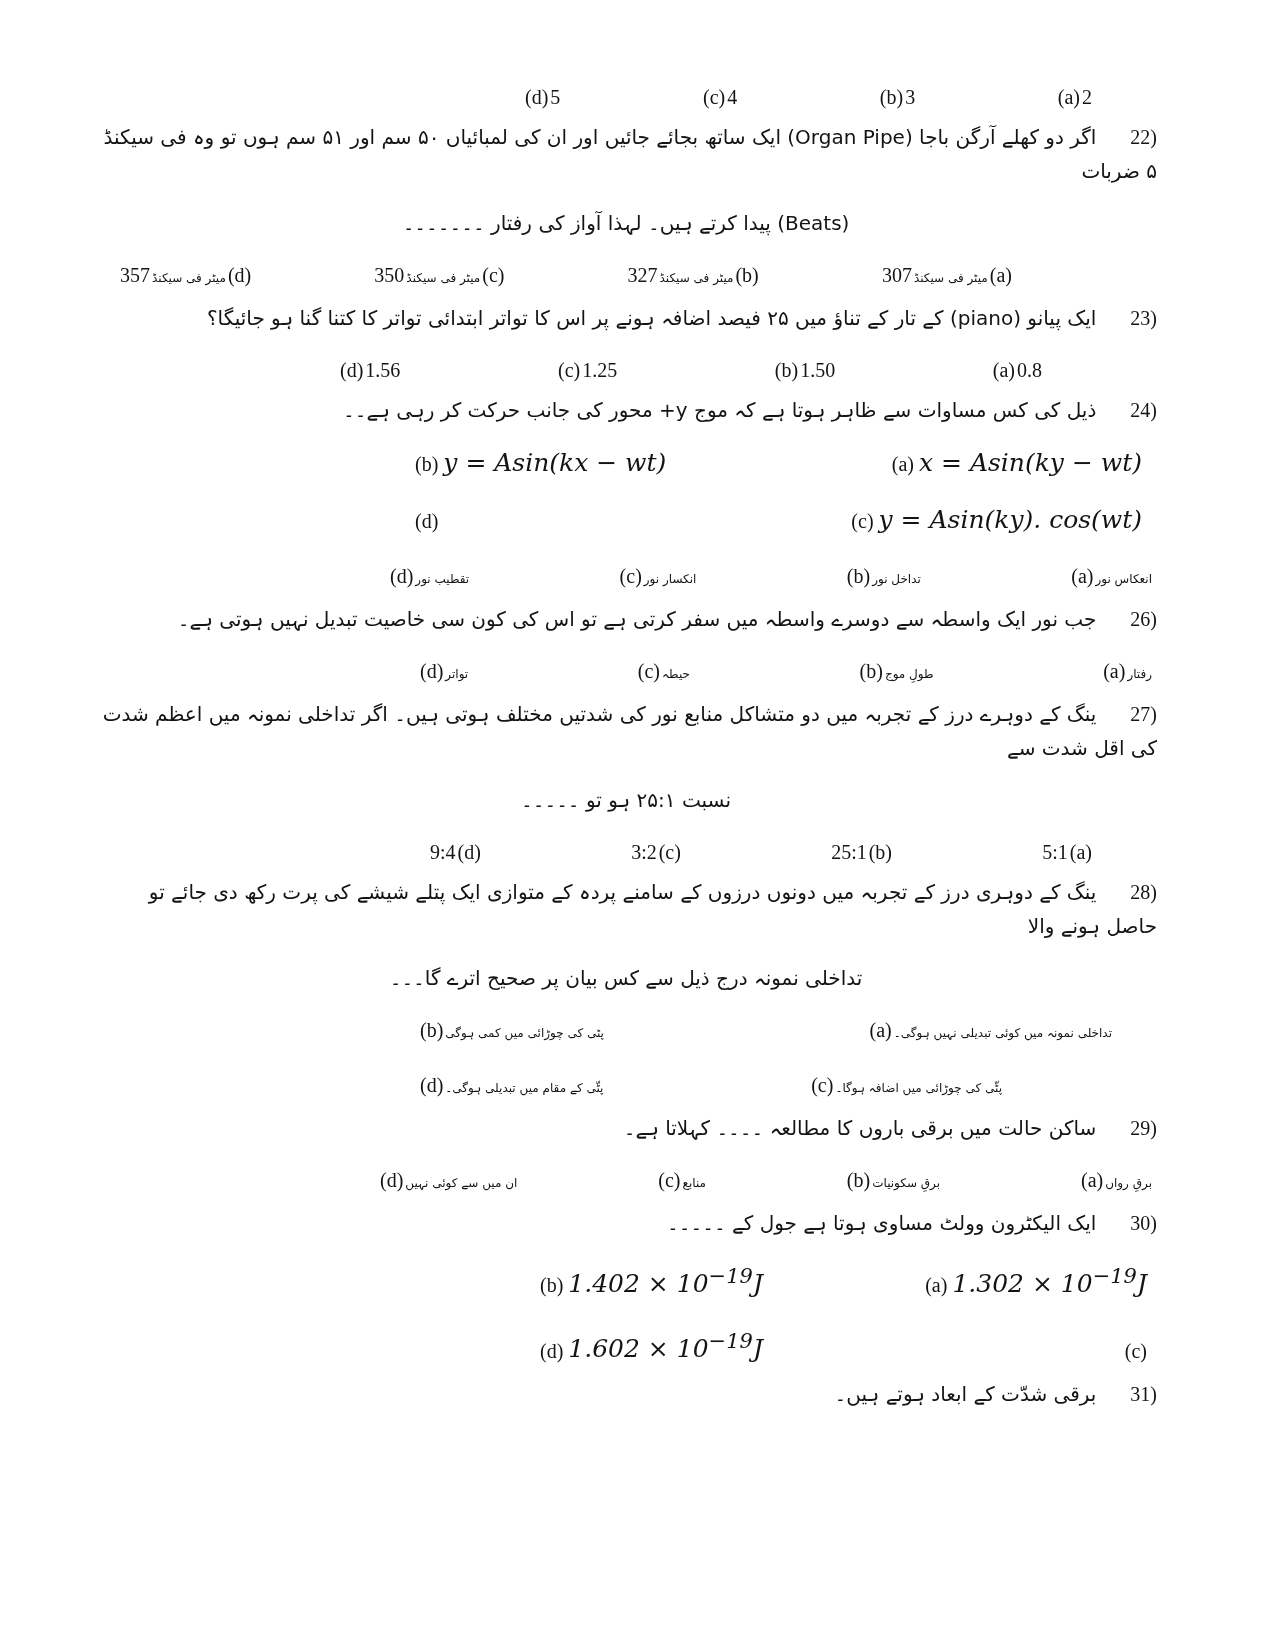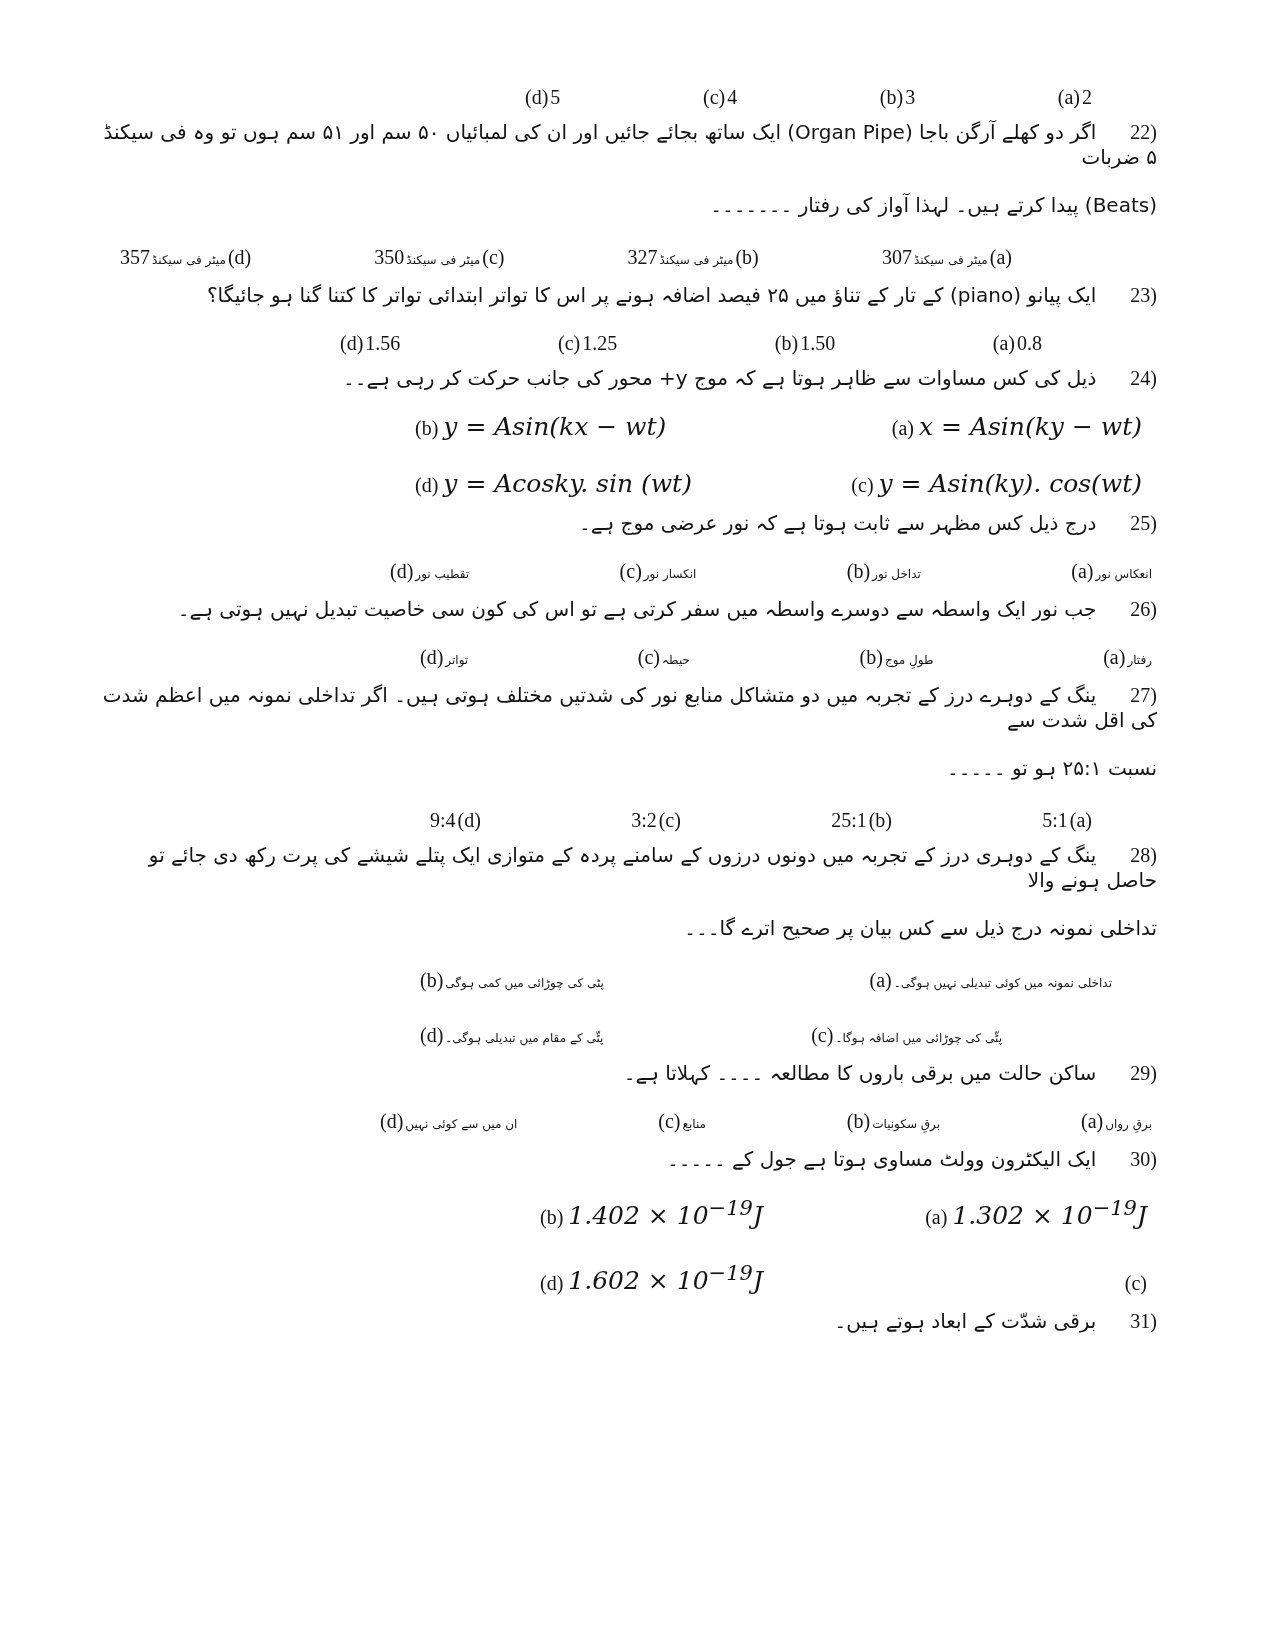--- a/index.html
+++ b/index.html
@@ -5,24 +5,24 @@
   html,body { margin:0; padding:0; background:#d9d9d9; }
   .page {
     position:relative; width:1275px; height:1651px; margin:0 auto;
     background:#ffffff; color:#141414; overflow:hidden;
     font-family:"DejaVu Sans", sans-serif;
   }
   .content { padding:80px 118px 0 95px; }
   .row { margin-top:18px; }
 
   
-  .qline { direction:rtl; font-size:20px; line-height:25px;margin-top:6px; }
+  .qline { direction:rtl; font-size:20px; line-height:34px;margin-top:6px; }
   .qnum  { direction:ltr; unicode-bidi:isolate; display:inline-block;
            font-family:"Liberation Serif", serif; font-size:20px; margin-left:34px; }
-  .cont  { direction:rtl; text-align:right; font-size:20px; line-height:34px; }
+  .cont  { direction:rtl; text-align:center; font-size:20px; line-height:34px; }
 
   
   .opts { direction:rtl; display:flex; justify-content:space-between;
           align-items:baseline; line-height:34px; }
   .opt  { direction:ltr; display:flex; align-items:baseline; gap:2px; white-space:nowrap; }
   .lbl  { font-family:"Liberation Serif", serif; font-size:20px; }
   .val  { font-family:"Liberation Serif", serif; font-size:20px; direction:ltr; unicode-bidi:isolate; }
   .urdu { direction:rtl; unicode-bidi:isolate; font-size:12px; }
 
   
@@ -120,27 +120,23 @@
           <span class="mtext">y = Asin(kx − wt)</span>
         </div>
     </div>
     <div class="mrow" style="padding:0 15px 0 320px">
       <div class="mopt">
           <span class="mlbl">(c)</span>
           <span class="mtext">y = Asin(ky). cos(wt)</span>
         </div>
       <div class="mopt">
           <span class="mlbl">(d)</span>
-          <span class="mtext">y = Acosky. sin (wt)</span>
-        </div>
-    </div>
-
-    <div class="qline row">
-      <span class="qnum">25)</span><span>درج ذیل کس مظہر سے ثابت ہوتا ہے کہ نور عرضی موج ہے۔</span>
-    </div>
+        </div>
+    </div>
+
     <div class="opts row" style="padding:0 5px 0 295px">
       <div class="opt">
           <span class="lbl">(a)</span>
           <span class="urdu">انعکاس نور</span>
         </div>
       <div class="opt">
           <span class="lbl">(b)</span>
           <span class="urdu">تداخل نور</span>
         </div>
       <div class="opt">

